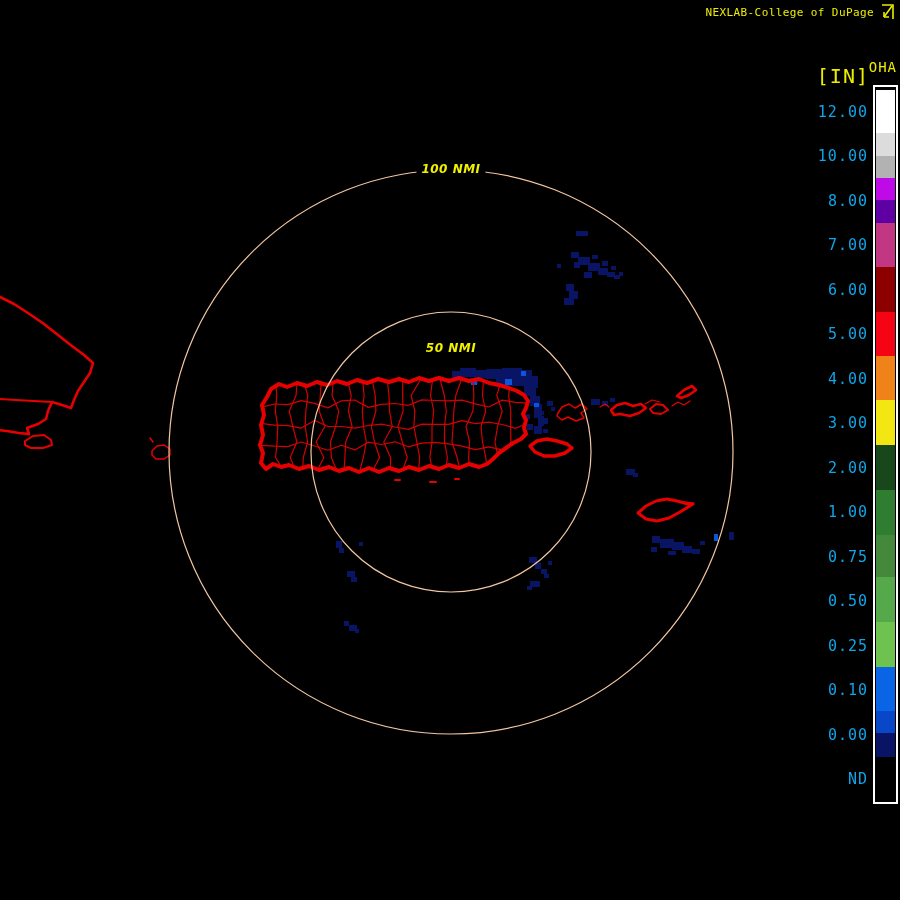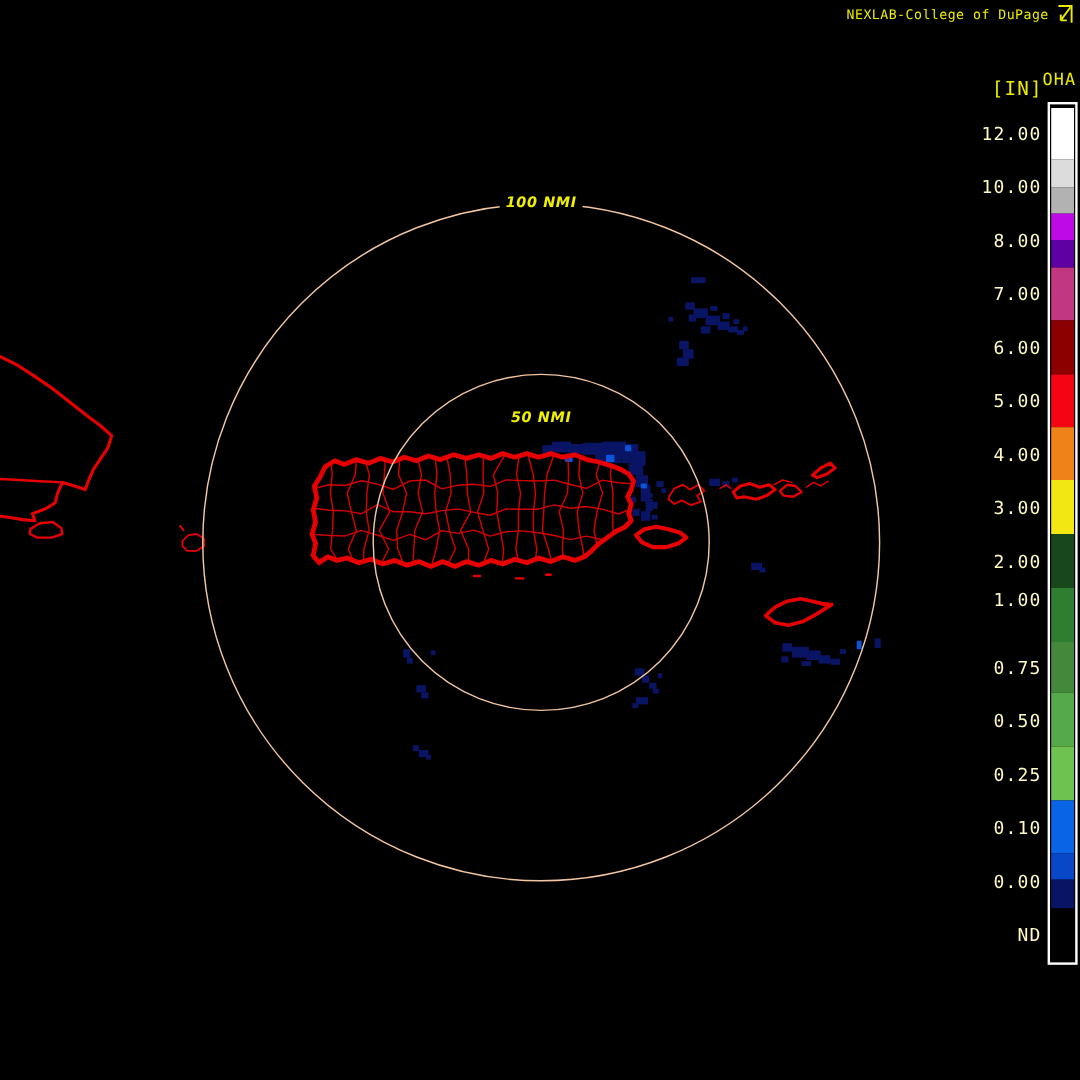--- a/index.html
+++ b/index.html
@@ -11,31 +11,31 @@
   #brand{
     position:absolute;top:5px;right:26px;height:16px;line-height:16px;
     font-size:11px;letter-spacing:.4px;color:#ECEC00;white-space:nowrap;
   }
   #brand-icon{position:absolute;top:3px;right:4px;width:17px;height:18px;}
   
   #legend-product{
     position:absolute;top:52px;right:3px;font-size:14px;color:#ECEC00;letter-spacing:1px;
   }
   #legend-units{
-    position:absolute;top:64px;right:31px;font-size:16px;color:#ECEC00;letter-spacing:1px;
+    position:absolute;top:64px;right:31px;font-size:20px;color:#ECEC00;letter-spacing:1px;
   }
   #colorbar{
     position:absolute;left:873px;top:85px;width:25px;height:719px;
     border:2px solid #fff;box-sizing:border-box;background:#000;
   }
   #colorbar-inner{position:absolute;left:1px;top:3px;right:1px;}
   .seg{width:100%;}
   .cb-label{
     position:absolute;right:32px;height:18px;line-height:18px;
-    font-size:15px;letter-spacing:1px;color:#fef9c3;text-align:right;white-space:nowrap;
+    font-size:15px;letter-spacing:1px;color:#0ea5e9;text-align:right;white-space:nowrap;
   }
   
   .ring-label{
     position:absolute;transform:translate(-50%,-50%);
     background:#000;color:#F0F000;
     font-family:"DejaVu Sans",sans-serif;font-weight:bold;font-style:italic;
     font-size:12px;letter-spacing:.5px;padding:1px 5px 4px;white-space:nowrap;z-index:5;
   }
   
   #footer-text{
@@ -232,21 +232,21 @@
   <div id="cb-labels">
       <div class="cb-label" style="top: 103px;">12.00</div>
       <div class="cb-label" style="top: 147px;">10.00</div>
       <div class="cb-label" style="top: 192px;">8.00</div>
       <div class="cb-label" style="top: 236px;">7.00</div>
       <div class="cb-label" style="top: 281px;">6.00</div>
       <div class="cb-label" style="top: 325px;">5.00</div>
       <div class="cb-label" style="top: 370px;">4.00</div>
       <div class="cb-label" style="top: 414px;">3.00</div>
       <div class="cb-label" style="top: 459px;">2.00</div>
-      <div class="cb-label" style="top: 491px; margin-left: 8px;">1.00</div>
+      <div class="cb-label" style="top: 503px; margin-left: 8px;">1.00</div>
       <div class="cb-label" style="top: 548px;">0.75</div>
       <div class="cb-label" style="top: 592px;">0.50</div>
       <div class="cb-label" style="top: 637px;">0.25</div>
       <div class="cb-label" style="top: 681px;">0.10</div>
       <div class="cb-label" style="top: 726px;">0.00</div>
       <div class="cb-label" style="top: 770px;">ND</div>
     </div>
 
 </div>
 

